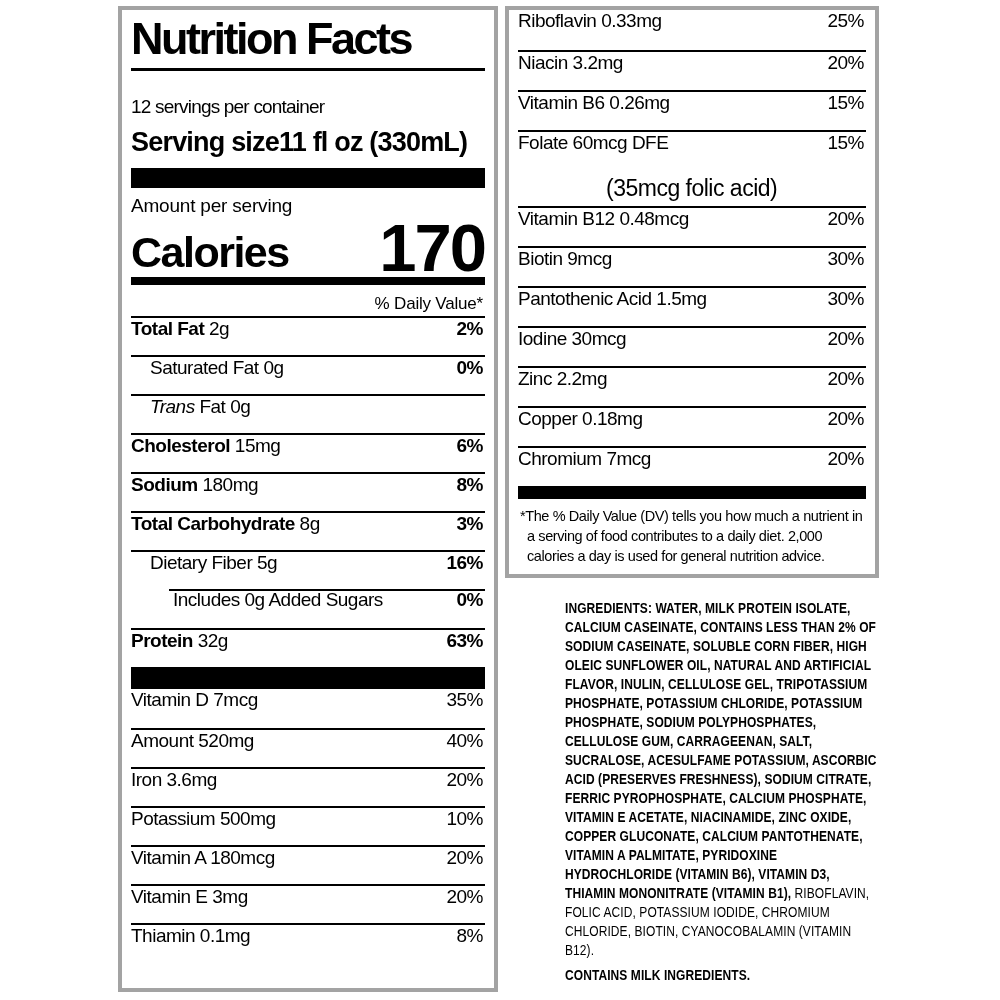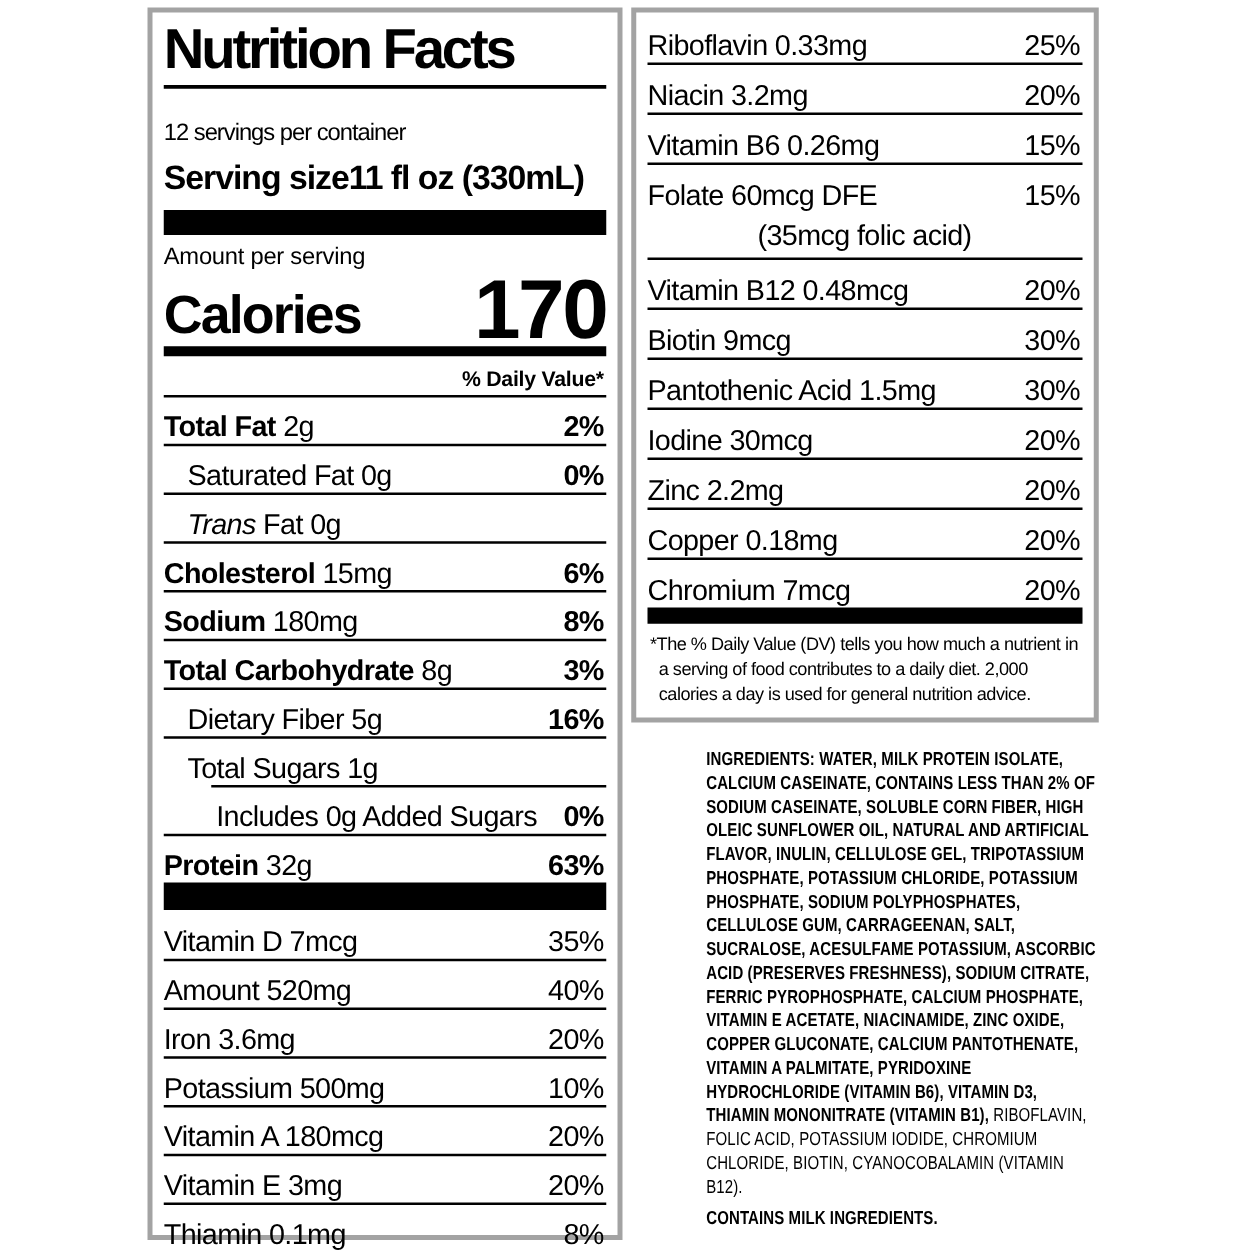--- a/index.html
+++ b/index.html
@@ -14,22 +14,22 @@
   .serving-size{display:flex;justify-content:flex-start;font-size:27px;font-weight:bold;letter-spacing:-0.8px;line-height:36px}
   .bar{background:#000}
   .bar-lg{height:20px;margin-top:8px}
   .bar-md{height:8px}
   .bar-xl{height:22px}
   .bar-sm{height:13px}
   .aps{font-size:19px;font-weight:normal;margin-top:7px;letter-spacing:-0.2px}
   .cal-row{display:flex;justify-content:space-between;align-items:flex-end;height:58px;margin-bottom:2px}
   .cal-label{font-size:43px;font-weight:bold;letter-spacing:-1.5px;line-height:46px}
   .cal-value{font-size:67px;font-weight:bold;letter-spacing:-2px;line-height:54px}
-  .dv-header{font-size:17px;font-weight:bold;text-align:right;padding:9px 2px 17px;letter-spacing:-0.2px;height:31px}
-  .nrow{position:relative;display:flex;justify-content:space-between;align-items:flex-end;height:39px;font-size:23px;letter-spacing:-0.5px}
+  .dv-header{font-size:17px;font-weight:normal;text-align:right;padding:9px 2px 17px;letter-spacing:-0.2px;height:31px}
+  .nrow{position:relative;display:flex;justify-content:space-between;align-items:flex-start;height:39px;font-size:19px;letter-spacing:-0.5px}
   #right-rows .nrow{height:40px}
   .rule{border-top:2px solid #000}
   .rule-indent::before{content:"";position:absolute;top:0;left:38px;right:0;height:2px;background:#000}
   .ind1{padding-left:19px}
   .ind2{padding-left:42px}
   .nm b{font-weight:bold}
   .nm i{font-style:italic}
   .pct{font-weight:bold;padding-right:2px}
   .micro .pct{font-weight:normal}
   .subline{height:36px;font-size:23px;letter-spacing:-0.5px;padding-left:88px;display:flex;align-items:center}
@@ -80,24 +80,20 @@
           <span class="nm"><b>Sodium</b> 180mg</span>
           <span class="pct">8%</span>
         </div>
         <div class="nrow rule">
           <span class="nm"><b>Total Carbohydrate</b> 8g</span>
           <span class="pct">3%</span>
         </div>
         <div class="nrow ind1 rule">
           <span class="nm">Dietary Fiber 5g</span>
           <span class="pct">16%</span>
-        </div>
-        <div class="nrow ind1 rule">
-          <span class="nm">Total Sugars 1g</span>
-          <span class="pct"></span>
         </div>
         <div class="nrow ind2 rule-indent">
           <span class="nm">Includes 0g Added Sugars</span>
           <span class="pct">0%</span>
         </div>
         <div class="nrow rule">
           <span class="nm"><b>Protein</b> 32g</span>
           <span class="pct">63%</span>
         </div>
       </div>

